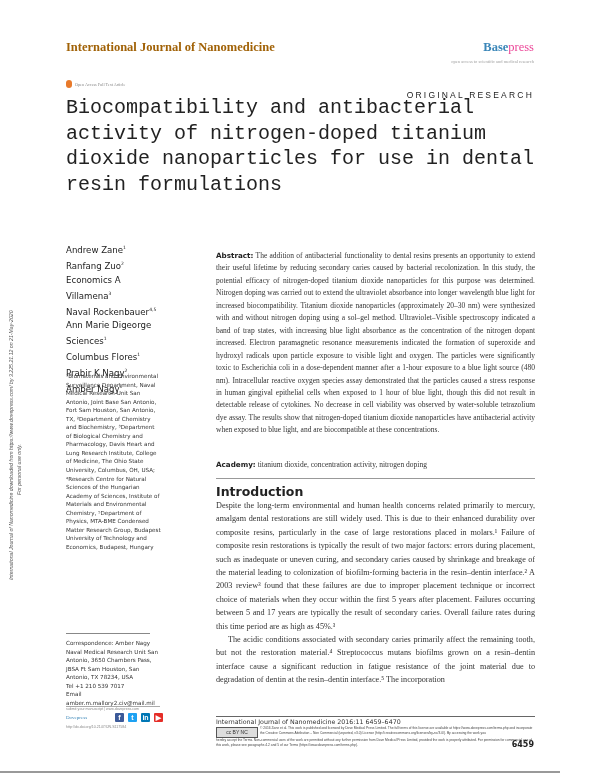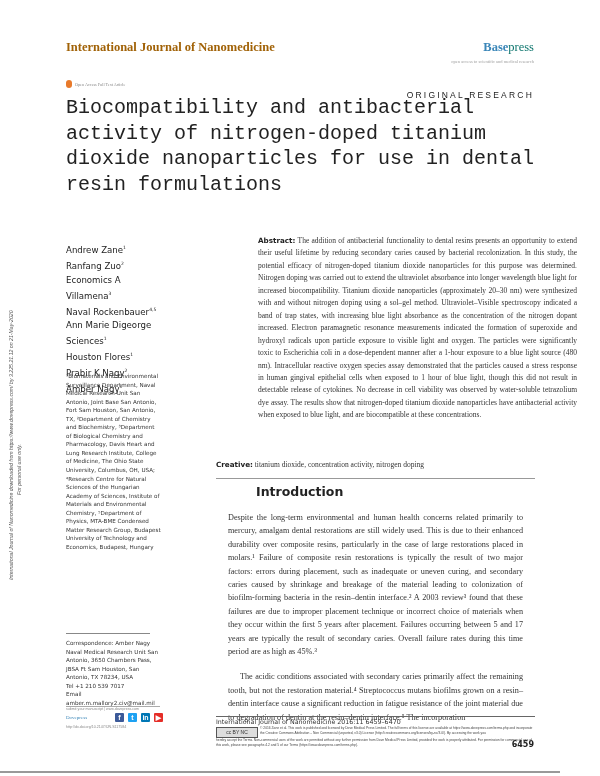--- a/index.html
+++ b/index.html
@@ -1,46 +1,46 @@
 <!DOCTYPE html>
 <html><head>
 <meta charset="utf-8">
 <style>
   html, body { margin:0; padding:0; background:#fff; }
   body { width:600px; height:776px; position:relative; overflow:hidden; font-family:"Liberation Serif", serif; color:#222; }
   .abs { position:absolute; }
   .journal { left:66px; top:40px; font-size:12.5px; color:#a16207; font-weight:bold; font-family:"Liberation Serif", serif; }
   .dove { right:66px; top:40px; font-size:12.5px; font-weight:bold; font-family:"Liberation Serif", serif; }
   .dove .a { color:#3a86b8; }
-  .dove .b { color:#0f766e; font-weight:normal;margin-top:16px; }
+  .dove .b { color:#ec4899; font-weight:normal;margin-top:16px; }
   .tagline { right:66px; top:59px; font-size:4.5px; color:#a0a0a0; }
   .oa { left:66px; top:80px; font-size:4.2px; color:#888; display:flex; align-items:center; gap:3px; }
   .oa-icon { width:6px; height:8px; border-radius:3px; background:#e87a2b; display:inline-block; }
   .orig { right:66px; top:66px; font-size:8.5px; letter-spacing:2.2px; color:#222; font-family:"Liberation Sans", sans-serif;margin-top:24px; }
   .title { left:66px; top:95px; width:470px; font-size:20px; line-height:25.5px; font-family:Liberation Mono, monospace; color:#222; }
   .sidewm { left:6px; top:110px; width:22px; height:470px; }
   .sidewm span { position:absolute; white-space:nowrap; font-size:5.2px; font-style:italic; color:#555; font-family:"Liberation Sans", sans-serif; transform:rotate(-90deg); transform-origin:left top; }
   .authors { left:66px; top:241px; width:95px; font-family:"DejaVu Sans", sans-serif; font-size:8.6px; line-height:14px; color:#222; }
   .authors sup { font-size:4.5px; }
   .affil { left:66px; top:372px; width:95px; font-family:"DejaVu Sans", sans-serif; font-size:5.6px; line-height:8.55px; color:#333; }
   .corr-rule { left:66px; top:633px; width:84px; border-top:1px solid #888; }
   .corr { left:66px; top:639px; width:95px; font-family:"DejaVu Sans", sans-serif; font-size:5.6px; line-height:8.5px; color:#333; }
   .sub-rule { left:66px; top:706px; width:94px; border-top:1px solid #aaa; }
   .submit { left:66px; top:707px; font-size:3.6px; color:#888; font-family:"Liberation Sans", sans-serif; }
   .dovesmall { left:66px; top:715px; font-size:5px; color:#3a86b8; font-family:"Liberation Serif", serif; }
   .social { left:115px; top:713px; display:flex; gap:4px; }
   .social span { width:9px; height:9px; display:inline-block; border-radius:1px; color:#fff; font-size:7px; line-height:9px; text-align:center; font-family:"Liberation Sans", sans-serif; font-weight:bold; }
   .doi { left:66px; top:725px; font-size:3.6px; color:#888; font-family:"Liberation Sans", sans-serif; }
-  .abstract { left:216px; top:235px; width:319px; font-size:7.5px; line-height:12.45px; text-align:justify; color:#333;margin-left:42px; }
+  .abstract { left:216px; top:250px; width:319px; font-size:7.5px; line-height:12.45px; text-align:justify; color:#333; }
   .abstract b, .keywords b { font-family:"DejaVu Sans", sans-serif; font-size:7.2px; color:#222; }
   .keywords { left:216px; top:460px; width:319px; font-size:7.5px; color:#333; }
   .intro-rule { left:216px; top:478px; width:319px; border-top:1px solid #999; }
-  .intro-h { left:216px; top:484px; font-size:12.5px; font-weight:bold; font-family:"DejaVu Sans", sans-serif; color:#222;margin-left:40px; }
+  .intro-h { left:216px; top:484px; font-size:12.5px; font-weight:bold; font-family:"DejaVu Sans", sans-serif; color:#222; }
   .intro { left:216px; top:499px; width:319px; font-size:8.2px; line-height:13.4px; text-align:justify; color:#333; }
-  .intro p { margin:12px; }
+  .intro p { margin:0; }
   .intro p + p { text-indent:12px; }
   .foot-rule { left:216px; top:716px; width:319px; border-top:1px solid #666; }
   .foot-j { left:216px; top:718px; font-size:6.3px; font-family:"DejaVu Sans", sans-serif; color:#333; }
   .foot-p { right:66px; top:740px; font-size:8px; font-weight:bold; font-family:"DejaVu Sans", sans-serif; color:#222; }
   .cc { left:216px; top:727px; width:40px; height:9px; border:1px solid #555; background:#ddd; font-size:5px; line-height:9px; text-align:center; font-family:"Liberation Sans", sans-serif; color:#333; }
   .license { left:260px; top:726px; width:275px; font-size:3.3px; line-height:5px; color:#444; font-family:"Liberation Sans", sans-serif; }
   .license2 { left:216px; top:738px; width:319px; font-size:3.3px; line-height:5px; color:#444; font-family:"Liberation Sans", sans-serif; }
   .bottom-rule { left:0; top:771px; width:560px; border-top:2px solid #999; }
 </style>
 </head>
@@ -61,21 +61,21 @@
 </div>
 
 <div class="abs title">Biocompatibility and antibacterial activity of nitrogen-doped titanium dioxide nanoparticles for use in dental resin formulations</div>
 
 <div class="abs authors" id="authors">
     <div><span>Andrew Zane</span><sup>1</sup></div>
     <div><span>Ranfang Zuo</span><sup>2</sup></div>
     <div><span>Economics A Villamena</span><sup>3</sup></div>
     <div><span>Naval Rockenbauer</span><sup>4,5</sup></div>
     <div><span>Ann Marie Digeorge Sciences</span><sup>1</sup></div>
-    <div><span>Houston Flores</span><sup>1</sup></div>
+    <div><span>Columbus Flores</span><sup>1</sup></div>
     <div><span>Prabir K Nagy</span><sup>2</sup></div>
     <div><span>Amber Nagy</span><sup>1</sup></div>
   </div>
 <div class="abs affil">¹Biomaterials and Environmental Surveillance Department, Naval Medical Research Unit San Antonio, Joint Base San Antonio, Fort Sam Houston, San Antonio, TX, ²Department of Chemistry and Biochemistry, ³Department of Biological Chemistry and Pharmacology, Davis Heart and Lung Research Institute, College of Medicine, The Ohio State University, Columbus, OH, USA; ⁴Research Centre for Natural Sciences of the Hungarian Academy of Sciences, Institute of Materials and Environmental Chemistry, ⁵Department of Physics, MTA-BME Condensed Matter Research Group, Budapest University of Technology and Economics, Budapest, Hungary</div>
 
 <div class="abs corr-rule"></div>
 <div class="abs corr">
   <div>Correspondence: Amber Nagy</div>
   <div>Naval Medical Research Unit San Antonio, 3650 Chambers Pass, JBSA Ft Sam Houston, San Antonio, TX 78234, USA</div>
   <div>Tel +1 210 539 7017</div>
@@ -91,21 +91,21 @@
   <span style="background:#0077b5">in</span>
   <span style="background:#e52d27">▶</span>
 </div>
 <div class="abs doi">http://dx.doi.org/10.2147/IJN.S117584</div>
 
 <div class="abs abstract">
   <b>Abstract:</b>
   <span>The addition of antibacterial functionality to dental resins presents an opportunity to extend their useful lifetime by reducing secondary caries caused by bacterial recolonization. In this study, the potential efficacy of nitrogen-doped titanium dioxide nanoparticles for this purpose was determined. Nitrogen doping was carried out to extend the ultraviolet absorbance into longer wavelength blue light for increased biocompatibility. Titanium dioxide nanoparticles (approximately 20–30 nm) were synthesized with and without nitrogen doping using a sol–gel method. Ultraviolet–Visible spectroscopy indicated a band of trap states, with increasing blue light absorbance as the concentration of the nitrogen dopant increased. Electron paramagnetic resonance measurements indicated the formation of superoxide and hydroxyl radicals upon particle exposure to visible light and oxygen. The particles were significantly toxic to Escherichia coli in a dose-dependent manner after a 1-hour exposure to a blue light source (480 nm). Intracellular reactive oxygen species assay demonstrated that the particles caused a stress response in human gingival epithelial cells when exposed to 1 hour of blue light, though this did not result in detectable release of cytokines. No decrease in cell viability was observed by water-soluble tetrazolium dye assay. The results show that nitrogen-doped titanium dioxide nanoparticles have antibacterial activity when exposed to blue light, and are biocompatible at these concentrations.</span>
 </div>
 <div class="abs keywords">
-  <b>Creative:</b>
+  <b>Academy:</b>
   <span>titanium dioxide, concentration activity, nitrogen doping</span>
 </div>
 
 <div class="abs intro-rule"></div>
 <div class="abs intro-h">Introduction</div>
 <div class="abs intro">
   <p>Despite the long-term environmental and human health concerns related primarily to mercury, amalgam dental restorations are still widely used. This is due to their enhanced durability over composite resins, particularly in the case of large restorations placed in molars.¹ Failure of composite resin restorations is typically the result of two major factors: errors during placement, such as inadequate or uneven curing, and secondary caries caused by shrinkage and breakage of the material leading to colonization of biofilm-forming bacteria in the resin–dentin interface.² A 2003 review³ found that these failures are due to improper placement technique or incorrect choice of materials when they occur within the first 5 years after placement. Failures occurring between 5 and 17 years are typically the result of secondary caries. Overall failure rates during this time period are as high as 45%.³</p>
   <p>The acidic conditions associated with secondary caries primarily affect the remaining tooth, but not the restoration material.⁴ Streptococcus mutans biofilms grown on a resin–dentin interface cause a significant reduction in fatigue resistance of the joint material due to degradation of dentin at the resin–dentin interface.⁵ The incorporation</p>
 </div>
 

